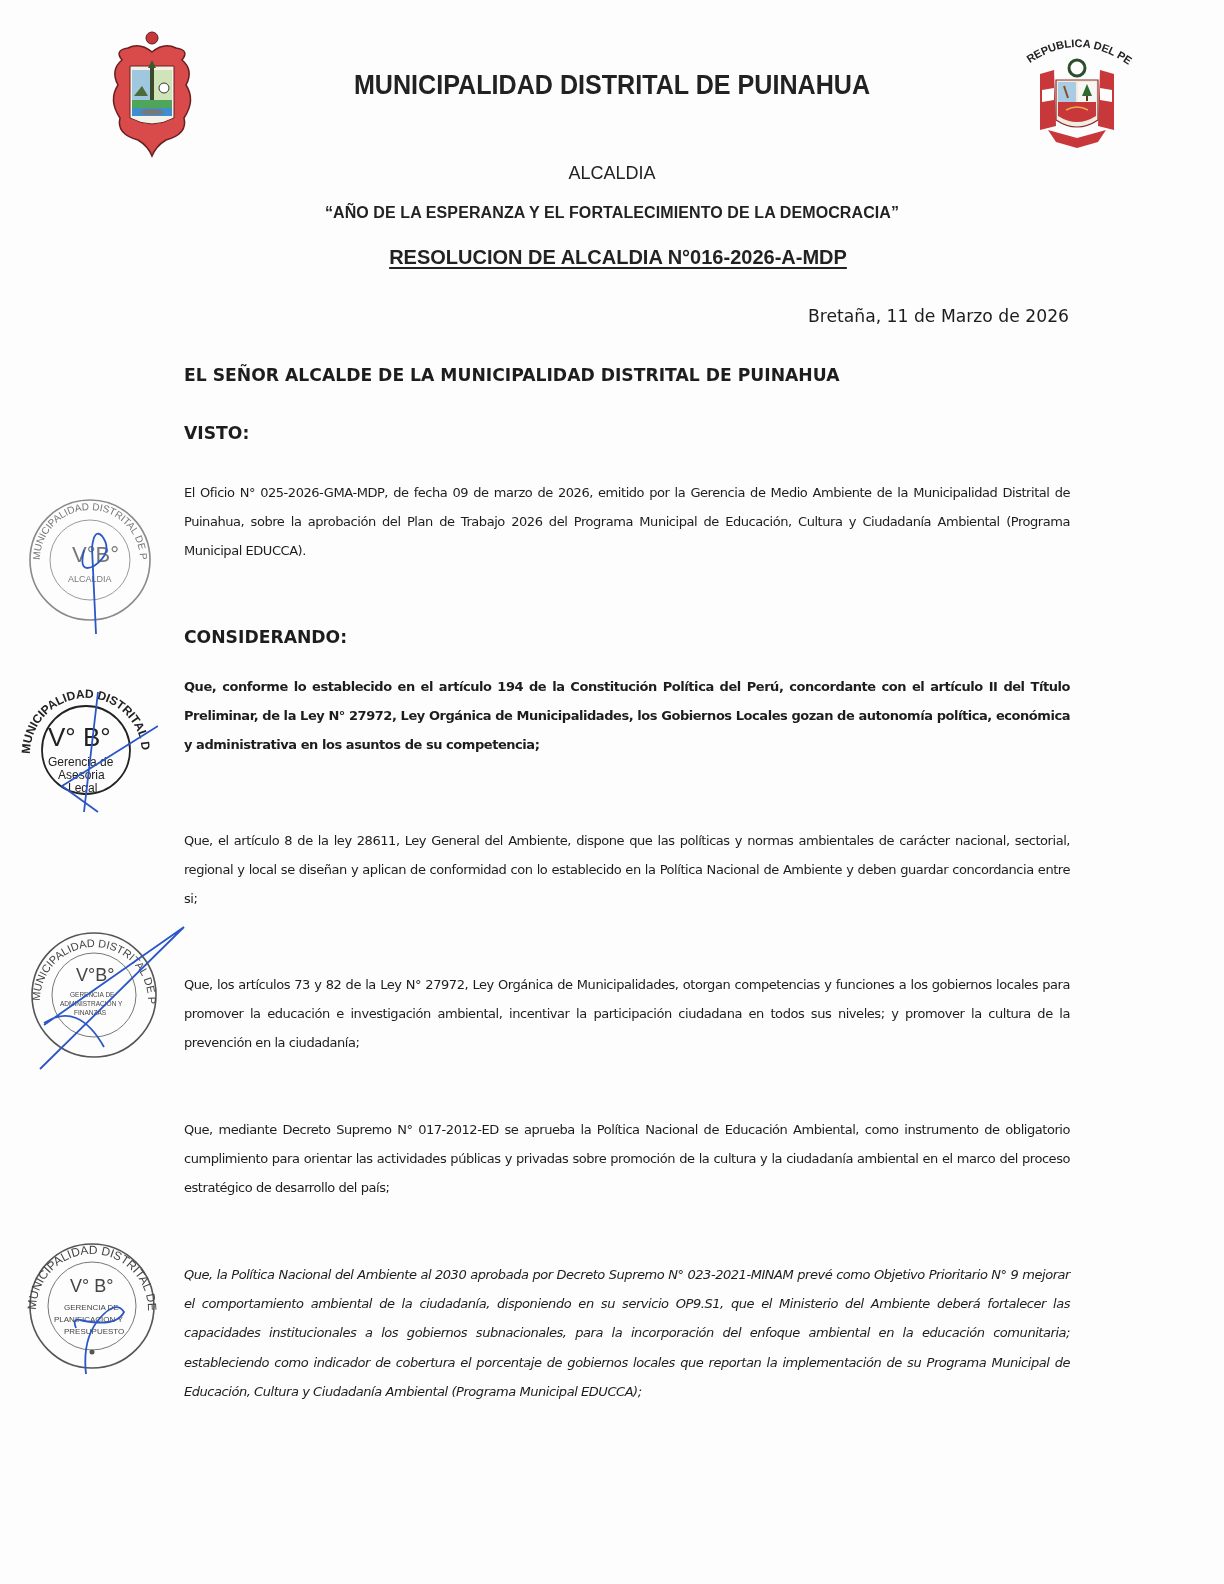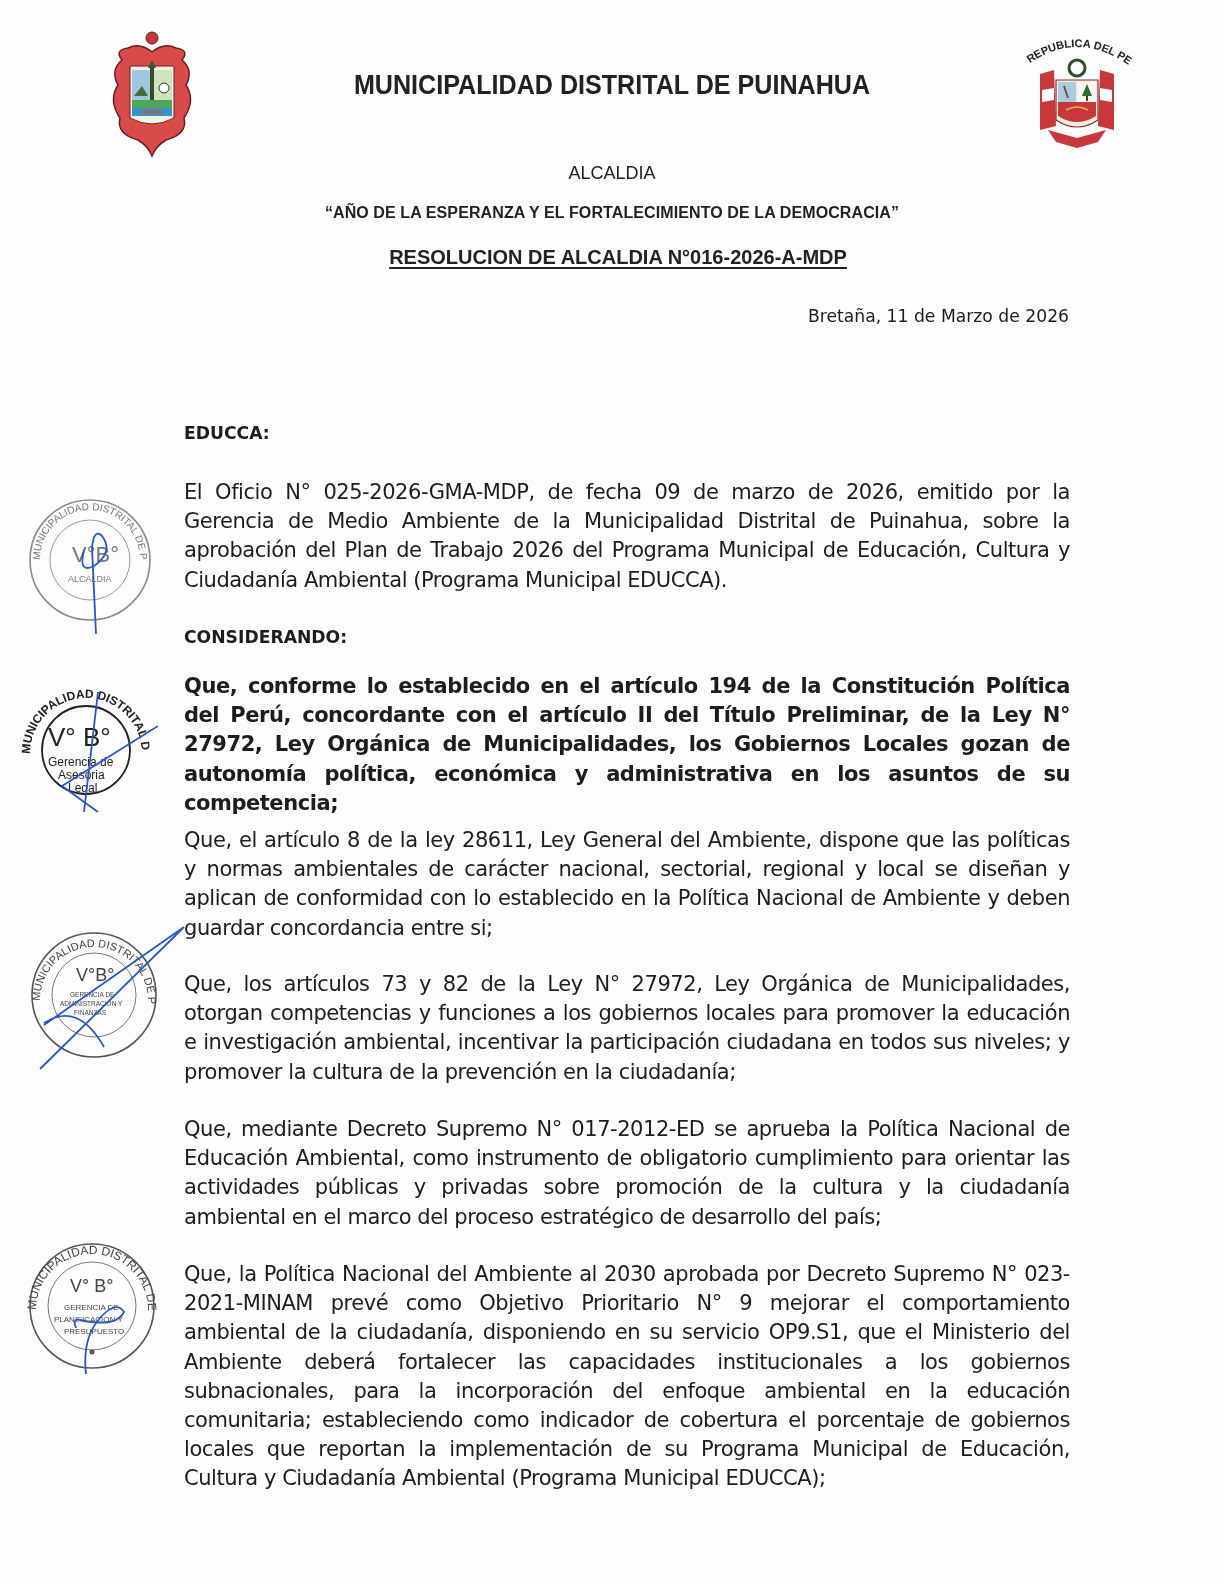--- a/index.html
+++ b/index.html
@@ -16,27 +16,27 @@
   .hdr-motto { top: 204px; font-size: 16px; font-weight: bold; letter-spacing: 0.1px; }
   .hdr-res { top: 246px; font-size: 20px; font-weight: bold; text-decoration: underline; text-underline-offset: 3px; margin-left: 6px; }
 
   .txt { position: absolute; font-family: "DejaVu Sans", sans-serif; font-size: 17.2px; color: #1d1d1d; }
   .date { top: 306px; right: 155px; text-align: right; }
   .heading { left: 184px; font-weight: bold; }
   .h-senor { top: 365px; }
   .h-visto { top: 423px; }
   .h-consid { top: 627px; }
 
-  .para { position: absolute; left: 184px; width: 886px; font-family: "DejaVu Sans", sans-serif; font-size: 21px; line-height: 29.2px; text-align: justify; color: #1d1d1d; letter-spacing: -0.45px; word-spacing: 0px; }
+  .para { position: absolute; left: 184px; width: 886px; font-family: "DejaVu Sans", sans-serif; font-size: 13px; line-height: 29.2px; text-align: justify; color: #1d1d1d; letter-spacing: -0.45px; word-spacing: 0px; }
   .p1 { top: 478px; }
   .p2 { top: 672px; font-weight: bold; }
   .p3 { top: 826px; }
   .p4 { top: 970px; }
   .p5 { top: 1115px; }
-  .p6 { top: 1260px; }
+  .p6 { top: 1260px; font-style: italic; }
 
   .stamp { position: absolute; }
   .s1 { left: 22px; top: 486px; width: 140px; height: 148px; }
   .s2 { left: 18px; top: 676px; width: 140px; height: 140px; }
   .s3 { left: 18px; top: 905px; width: 175px; height: 170px; }
   .s4 { left: 20px; top: 1234px; width: 150px; height: 140px; }
   svg text { font-family: "Liberation Sans", sans-serif; }
 </style>
 </head>
 <body>
@@ -76,21 +76,22 @@
     <path d="M48 80 Q59 74 70 80" fill="none" stroke="#e3b04a" stroke-width="1.5"></path>
     <path d="M30 100 L59 108 L88 100 L80 112 L59 118 L38 112 Z" fill="#c8373a"></path>
   </svg>
 
   <div class="hdr hdr-title">MUNICIPALIDAD DISTRITAL DE PUINAHUA</div>
   <div class="hdr hdr-office">ALCALDIA</div>
   <div class="hdr hdr-motto">“AÑO DE LA ESPERANZA Y EL FORTALECIMIENTO DE LA DEMOCRACIA”</div>
   <div class="hdr hdr-res">RESOLUCION DE ALCALDIA N°016-2026-A-MDP</div>
 
   <div class="txt date">Bretaña, 11 de Marzo de 2026</div>
-  <div class="txt heading h-visto">EDUCCA:</div>
+  <div class="txt heading h-senor">EL SEÑOR ALCALDE DE LA MUNICIPALIDAD DISTRITAL DE PUINAHUA</div>
+  <div class="txt heading h-visto">VISTO:</div>
   <div class="para p1">El Oficio N° 025-2026-GMA-MDP, de fecha 09 de marzo de 2026, emitido por la Gerencia de Medio Ambiente de la Municipalidad Distrital de Puinahua, sobre la aprobación del Plan de Trabajo 2026 del Programa Municipal de Educación, Cultura y Ciudadanía Ambiental (Programa Municipal EDUCCA).</div>
   <div class="txt heading h-consid">CONSIDERANDO:</div>
   <div class="para p2">Que, conforme lo establecido en el artículo 194 de la Constitución Política del Perú, concordante con el artículo II del Título Preliminar, de la Ley N° 27972, Ley Orgánica de Municipalidades, los Gobiernos Locales gozan de autonomía política, económica y administrativa en los asuntos de su competencia;</div>
   <div class="para p3">Que, el artículo 8 de la ley 28611, Ley General del Ambiente, dispone que las políticas y normas ambientales de carácter nacional, sectorial, regional y local se diseñan y aplican de conformidad con lo establecido en la Política Nacional de Ambiente y deben guardar concordancia entre si;</div>
   <div class="para p4">Que, los artículos 73 y 82 de la Ley N° 27972, Ley Orgánica de Municipalidades, otorgan competencias y funciones a los gobiernos locales para promover la educación e investigación ambiental, incentivar la participación ciudadana en todos sus niveles; y promover la cultura de la prevención en la ciudadanía;</div>
   <div class="para p5">Que, mediante Decreto Supremo N° 017-2012-ED se aprueba la Política Nacional de Educación Ambiental, como instrumento de obligatorio cumplimiento para orientar las actividades públicas y privadas sobre promoción de la cultura y la ciudadanía ambiental en el marco del proceso estratégico de desarrollo del país;</div>
   <div class="para p6">Que, la Política Nacional del Ambiente al 2030 aprobada por Decreto Supremo N° 023-2021-MINAM prevé como Objetivo Prioritario N° 9 mejorar el comportamiento ambiental de la ciudadanía, disponiendo en su servicio OP9.S1, que el Ministerio del Ambiente deberá fortalecer las capacidades institucionales a los gobiernos subnacionales, para la incorporación del enfoque ambiental en la educación comunitaria; estableciendo como indicador de cobertura el porcentaje de gobiernos locales que reportan la implementación de su Programa Municipal de Educación, Cultura y Ciudadanía Ambiental (Programa Municipal EDUCCA);</div>
 
   <svg class="stamp s1" viewBox="0 0 140 148">
     <circle cx="68" cy="74" r="60" fill="none" stroke="#8a8a8a" stroke-width="1.6"></circle>

